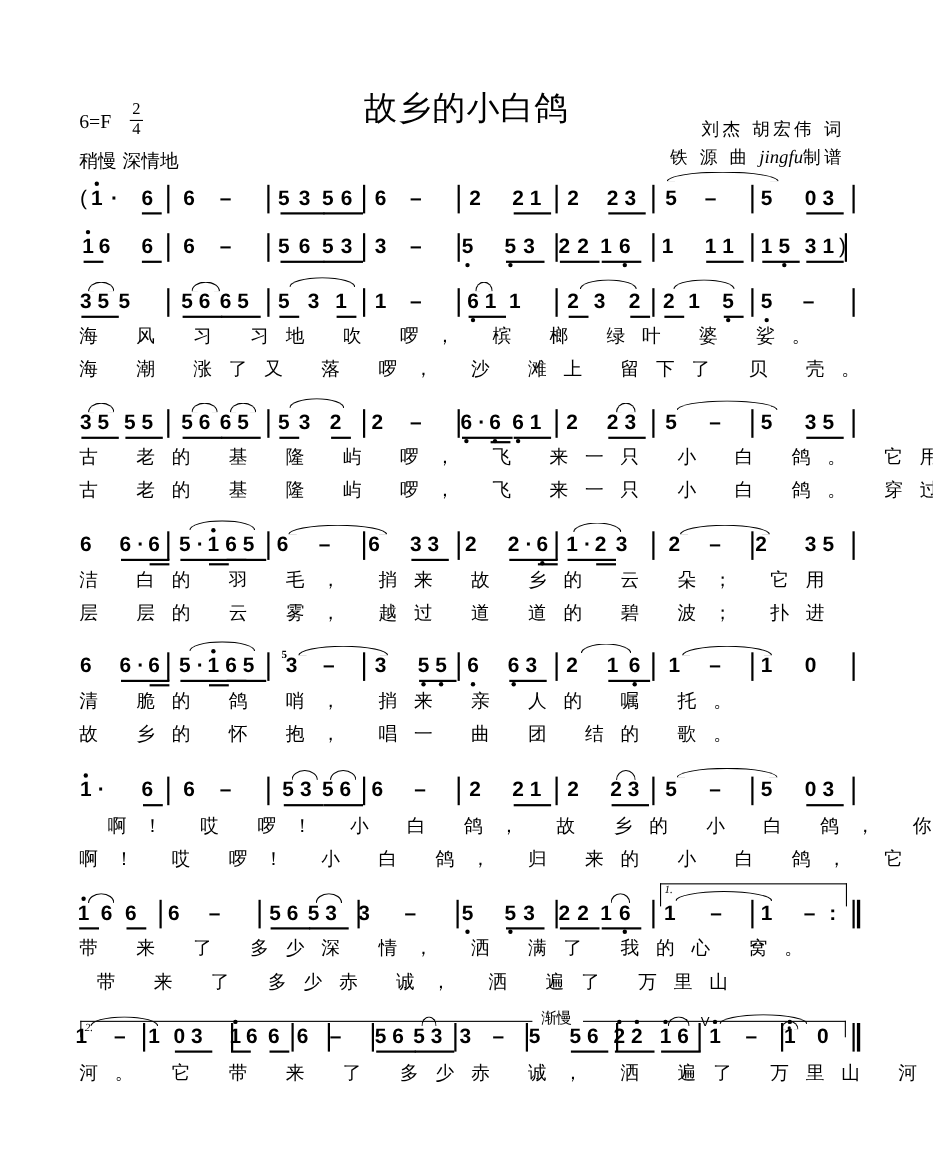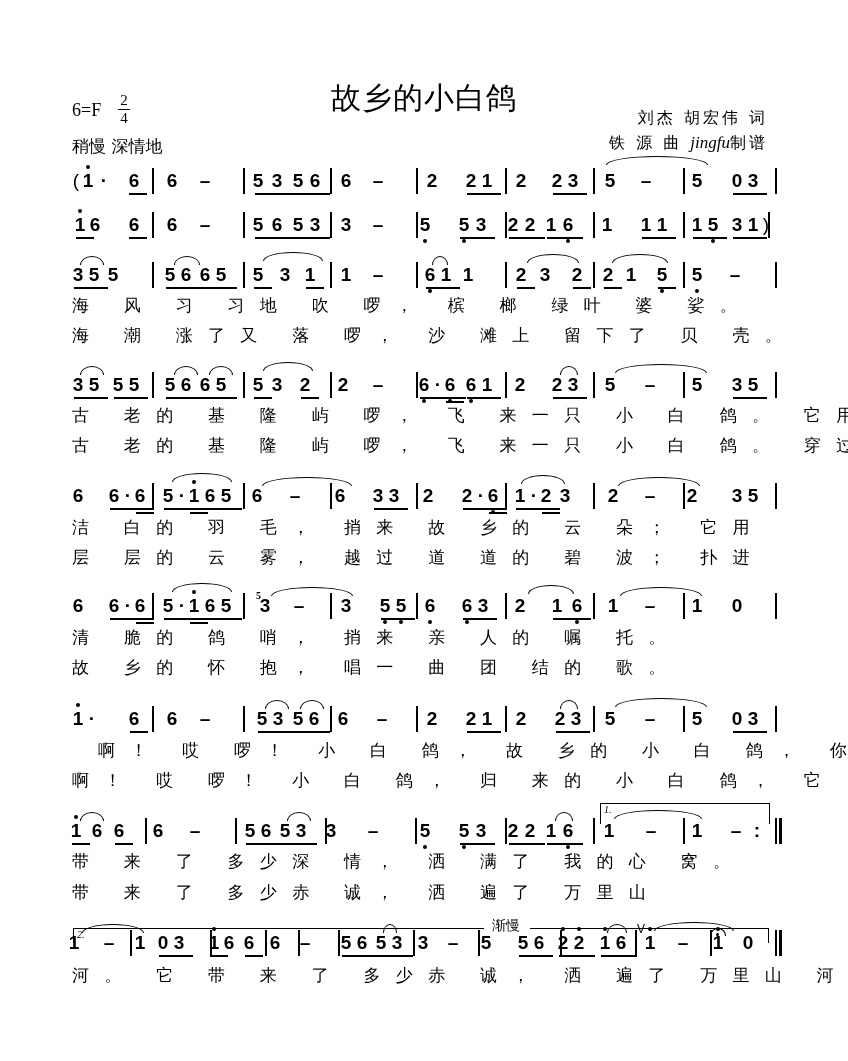--- a/index.html
+++ b/index.html
@@ -448,21 +448,21 @@
       <div class="ul" style="left: 547px; width: 36px;"></div>
       <div class="slur" style="left: 80px; width: 22px; top: 0px;"></div>
       <div class="slur" style="left: 287px; width: 22px; top: 0px;"></div>
       <div class="slur" style="left: 555px; width: 16px; top: 0px;"></div>
       <div class="slur" style="left: 614px; width: 86px; top: -2px;"></div>
     </div>
     <div class="lyr" style="top: 846px;">
       <span style="left: 72px; letter-spacing: 0.9em;">带 来 了 多少深 情， 洒 满了 我的心 窝。</span>
     </div>
     <div class="lyr" style="top: 877px;">
-      <span style="left: 72px; letter-spacing: 0.9em;">带 来 了 多少赤 诚， 洒 遍了 万里山</span>
+      <span style="left: 88px; letter-spacing: 0.9em;">带 来 了 多少赤 诚， 洒 遍了 万里山</span>
     </div>
     <div class="row" style="top: 924px;">
       <div class="bl" style="left: 130px;"></div>
       <div class="bl" style="left: 210px;"></div>
       <div class="bl" style="left: 265px;"></div>
       <div class="bl" style="left: 298px;"></div>
       <div class="bl" style="left: 338px;"></div>
       <div class="bl" style="left: 413px;"></div>
       <div class="bl" style="left: 478px;"></div>
       <div class="bl" style="left: 560px;"></div>

